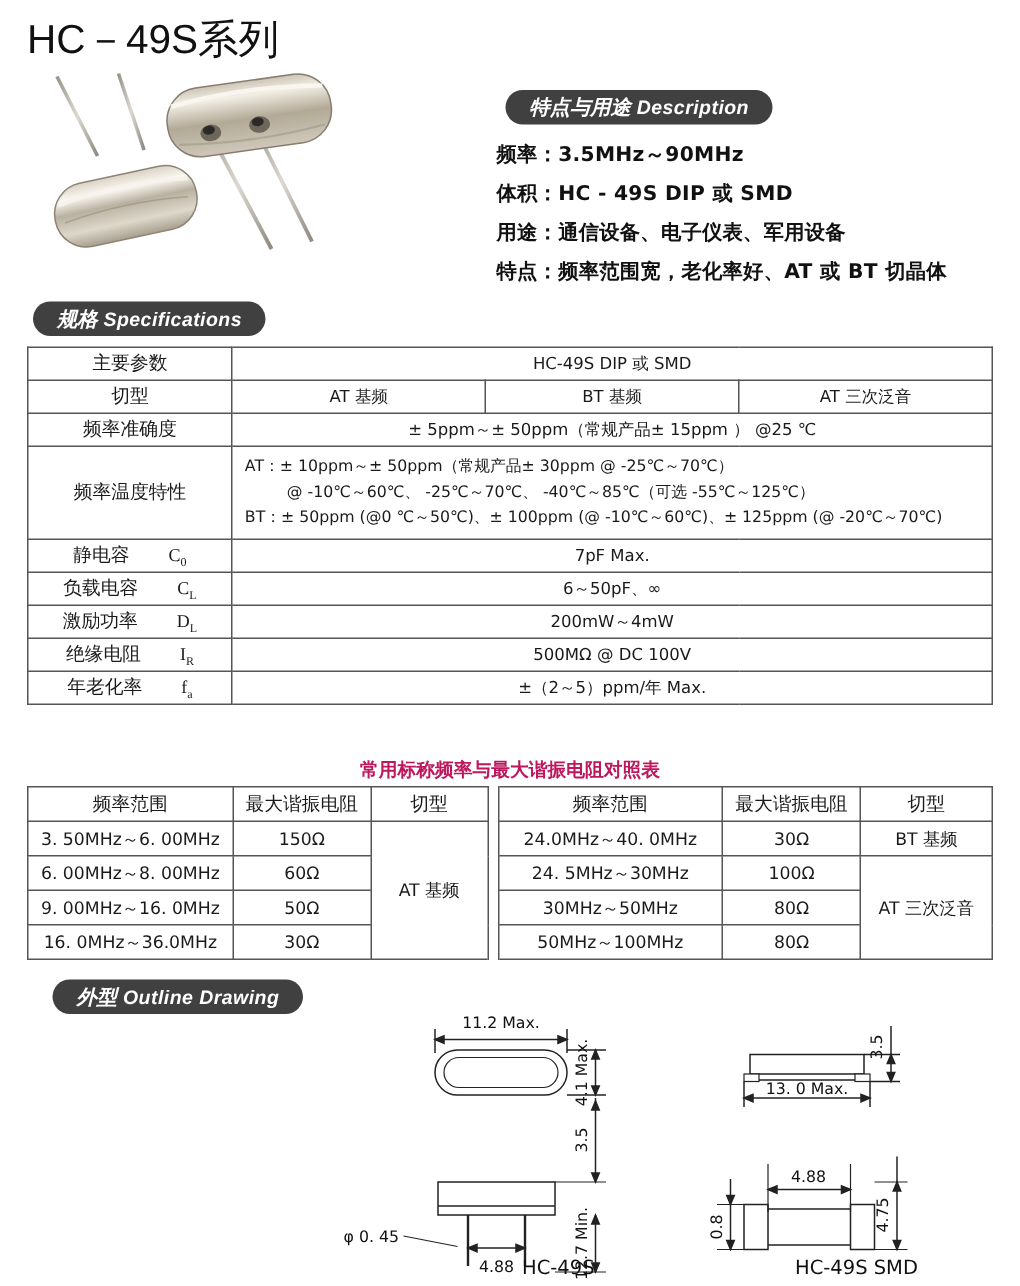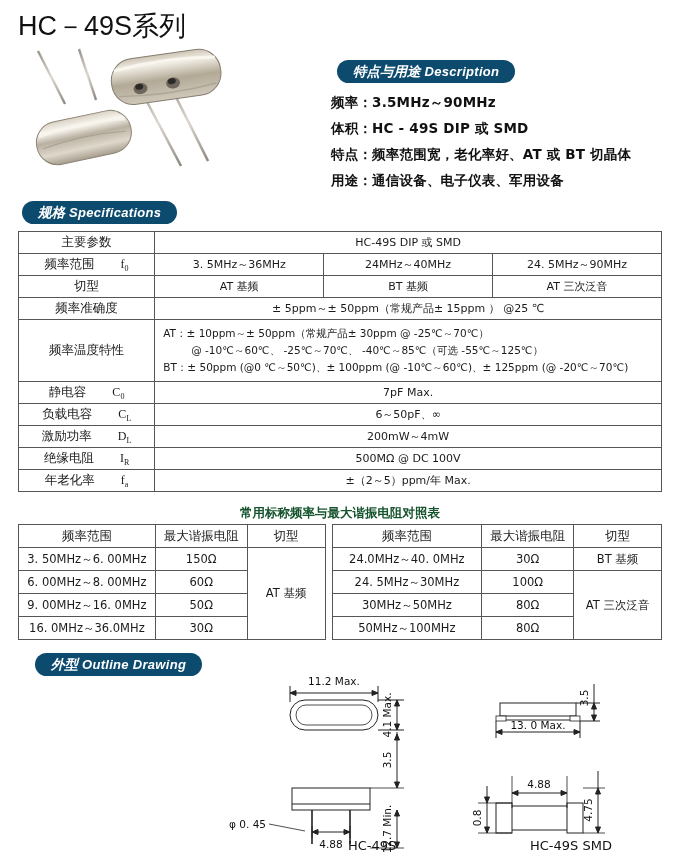--- a/index.html
+++ b/index.html
@@ -20,21 +20,21 @@
     color: #111;
   }
 
   
   .photo { position: absolute; left: 18px; top: 48px; width: 215px; height: 150px; }
   .photo svg { display:block; }
 
   
   .badge {
     position: absolute;
-    background: #0c4a6e;
+    background: #404040;
     color: #ffffff;
     border-radius: 13px;
     height: 23px;
     line-height: 23px;
     padding: 0 16px;
     font-size: 13px;
     white-space: nowrap;
     font-style: italic;
     font-weight: bold;
   }
@@ -67,21 +67,21 @@
     font-size: 12px;
   }
   .sym sub { font-size: 8px; }
   .tempcell { text-align:left; padding-left:8px; line-height:1.6; font-size:10.5px; }
   .tempcell .ln { white-space:nowrap; }
   .tempcell .ind { padding-left: 28px; }
 
   
   .subtitle {
     position:absolute; left:0; top:505px; width:680px; text-align:center;
-    font-family:"DejaVu Sans", sans-serif; font-size:12.5px; font-weight:bold; color:#14532d;
+    font-family:"DejaVu Sans", sans-serif; font-size:12.5px; font-weight:bold; color:#be185d;
   }
   #res-table { left: 18px; top: 524px; width: 644px; }
   #res-table td { height: 23px; font-size: 11.5px; }
   #res-table td.hdr { font-size:12.5px; }
   .gap-col { border-top:none; border-bottom:none; border-left:1px solid #555; border-right:1px solid #555; width:6px; padding:0; }
 
   
   .drawings { position:absolute; left:0; top:676px; width:680px; height:181px; }
   .dwg-caption {
     position:absolute; font-family:"DejaVu Sans", sans-serif;
@@ -151,43 +151,35 @@
   <span class="cn">规格</span><span class="en">Specifications</span>
 </div>
 
 <div class="badge" id="badge-outline">
   <span class="cn">外型</span><span class="en">Outline  Drawing</span>
 </div>
 
 <div class="desc-block">
   <div class="desc-line">频率：3.5MHz～90MHz</div>
   <div class="desc-line">体积：HC - 49S    DIP 或 SMD</div>
+  <div class="desc-line">用途：通信设备、电子仪表、军用设备</div>
   <div class="desc-line">特点：频率范围宽，老化率好、AT 或 BT 切晶体</div>
-  <div class="desc-line">用途：通信设备、电子仪表、军用设备</div>
 </div>
 
 <table id="spec-table">
   <colgroup>
     <col style="width:137px">
     <col style="width:169px">
     <col style="width:169px">
     <col style="width:169px">
   </colgroup>
   <tbody>
     <tr>
       <td class="param-label">主要参数</td>
       <td colspan="3">HC-49S    DIP 或 SMD</td>
-    </tr>
-    <tr>
-      <td class="param-label">
-        <span class="name">频率范围</span><span class="sym"><span>f</span><sub>0</sub></span>
-      </td>
-      <td>3. 5MHz～36MHz</td>
-      <td>24MHz～40MHz</td>
-      <td>24. 5MHz～90MHz</td>
     </tr>
     <tr>
       <td class="param-label">切型</td>
       <td>AT 基频</td>
       <td>BT 基频</td>
       <td>AT 三次泛音</td>
     </tr>
     <tr>
       <td class="param-label">频率准确度</td>
       <td colspan="3">± 5ppm～± 50ppm（常规产品± 15ppm ）  @25 ℃</td>

